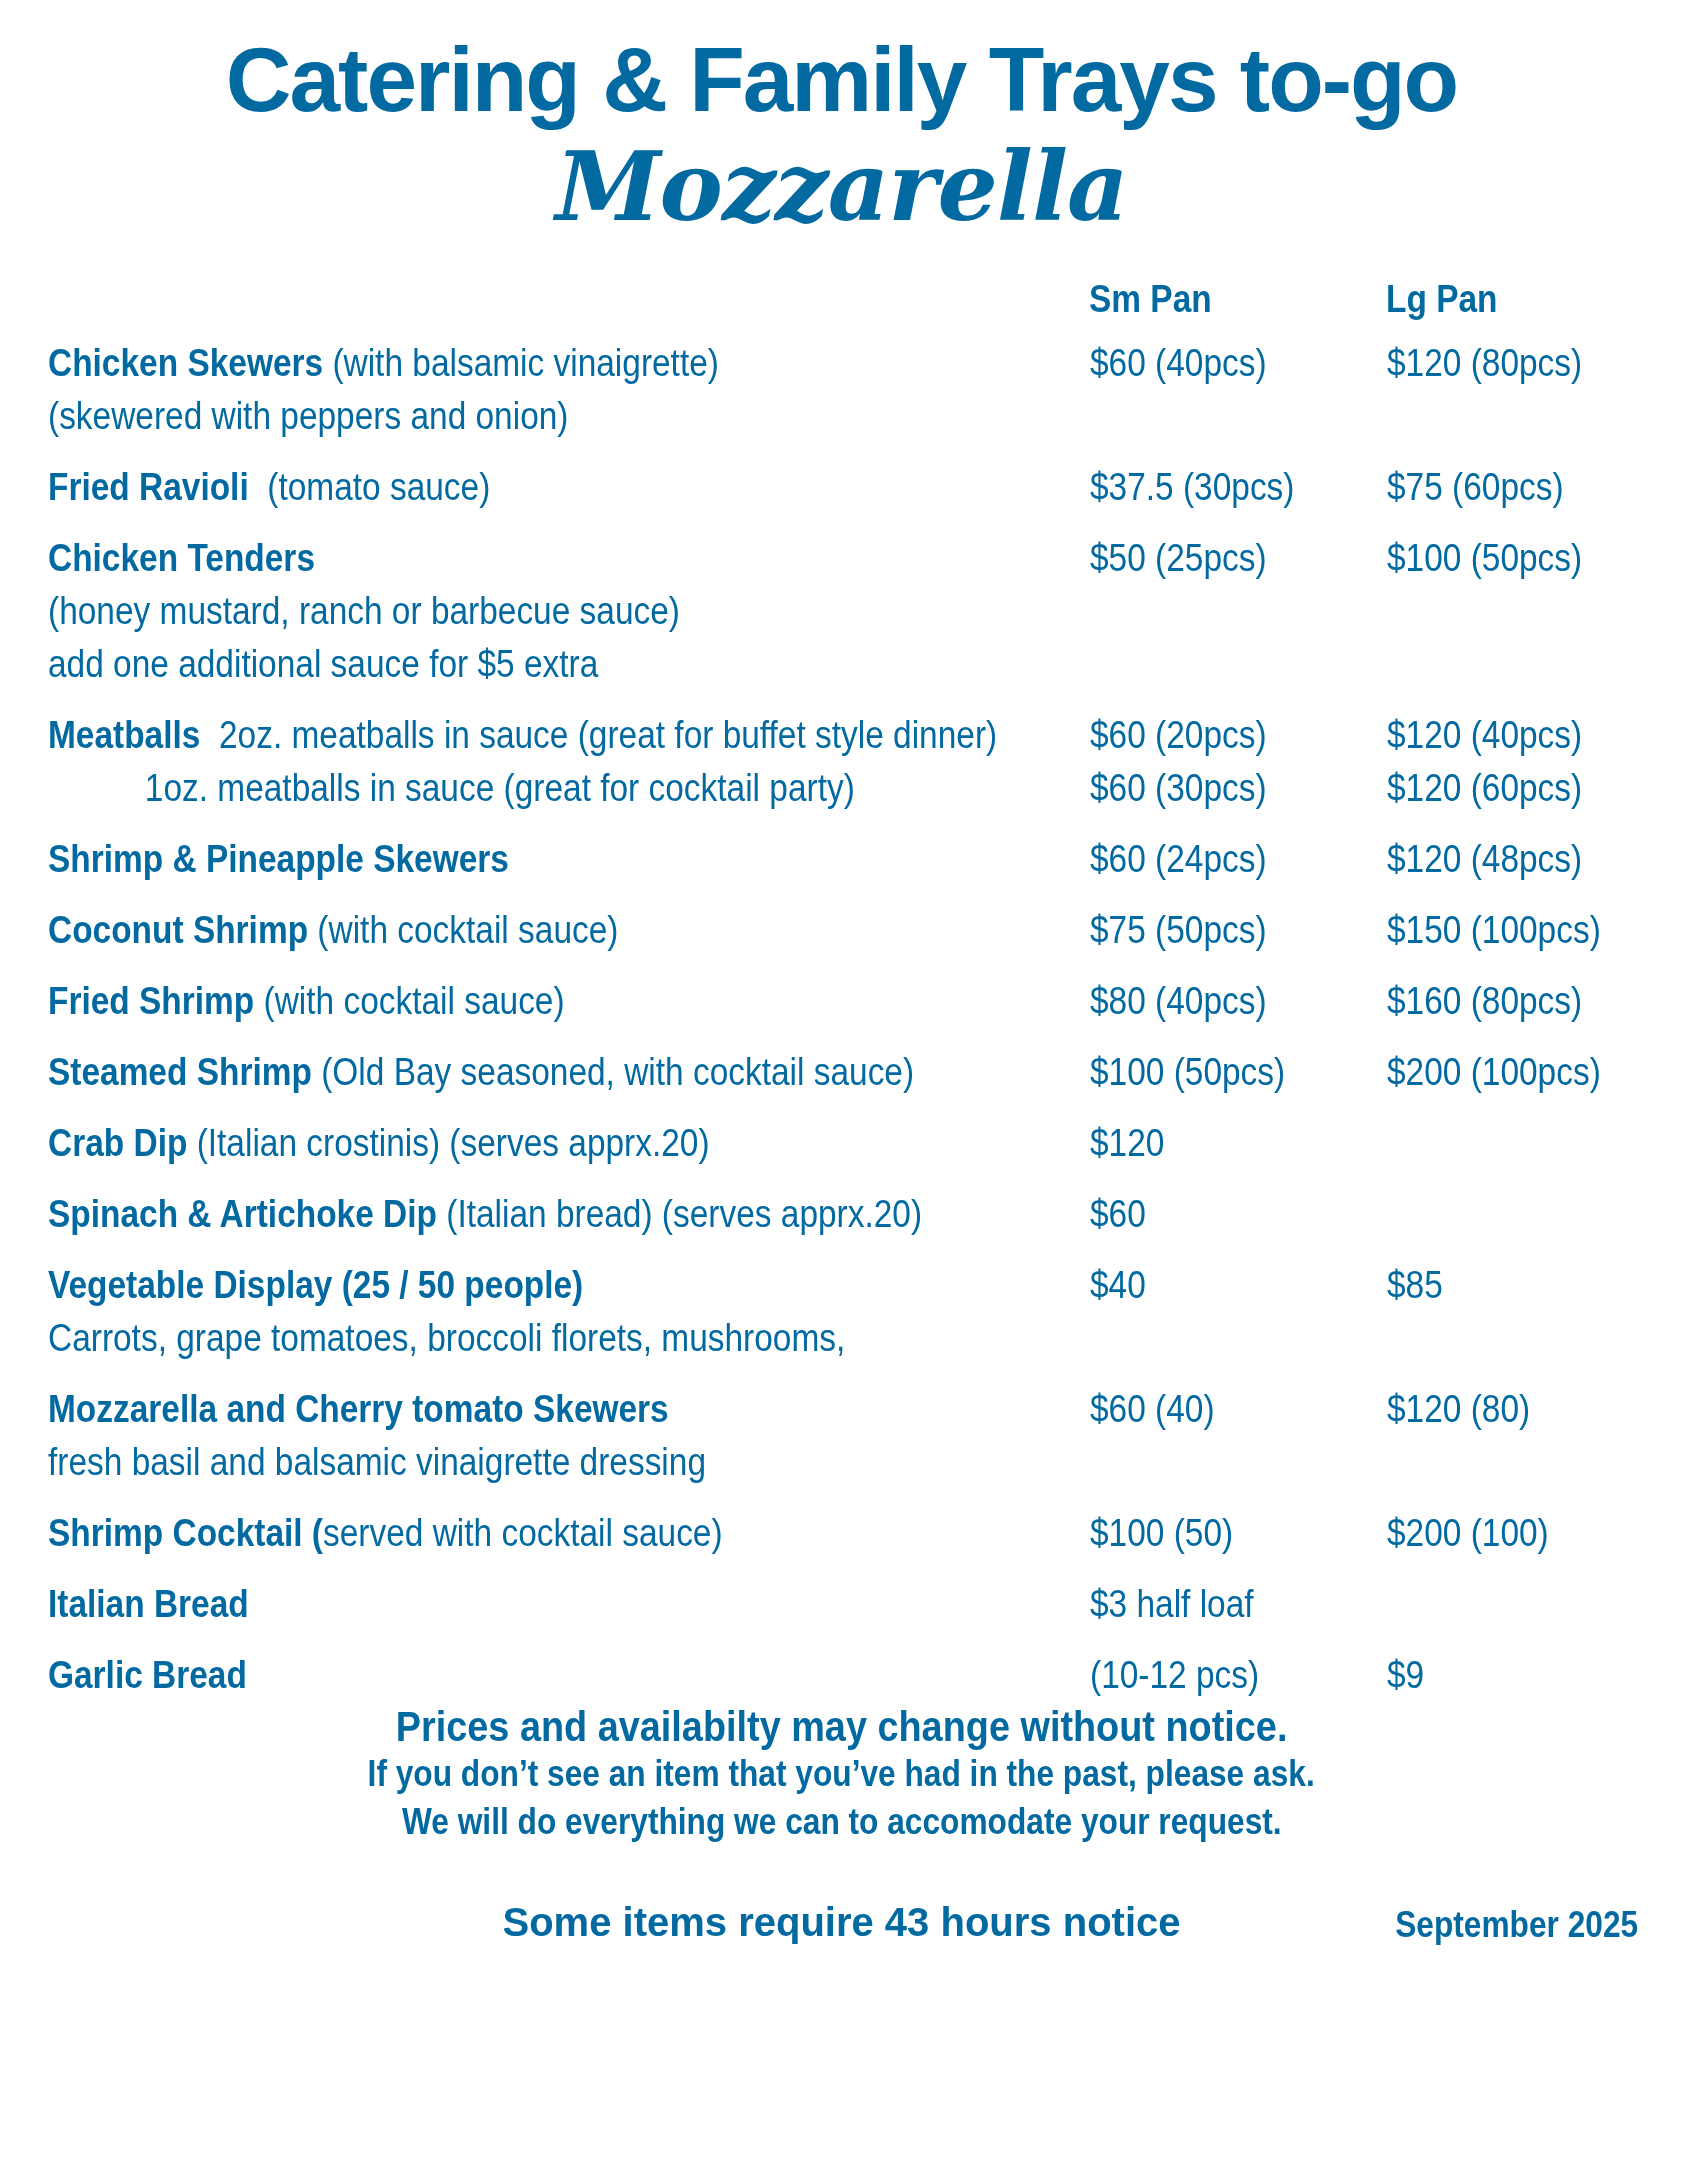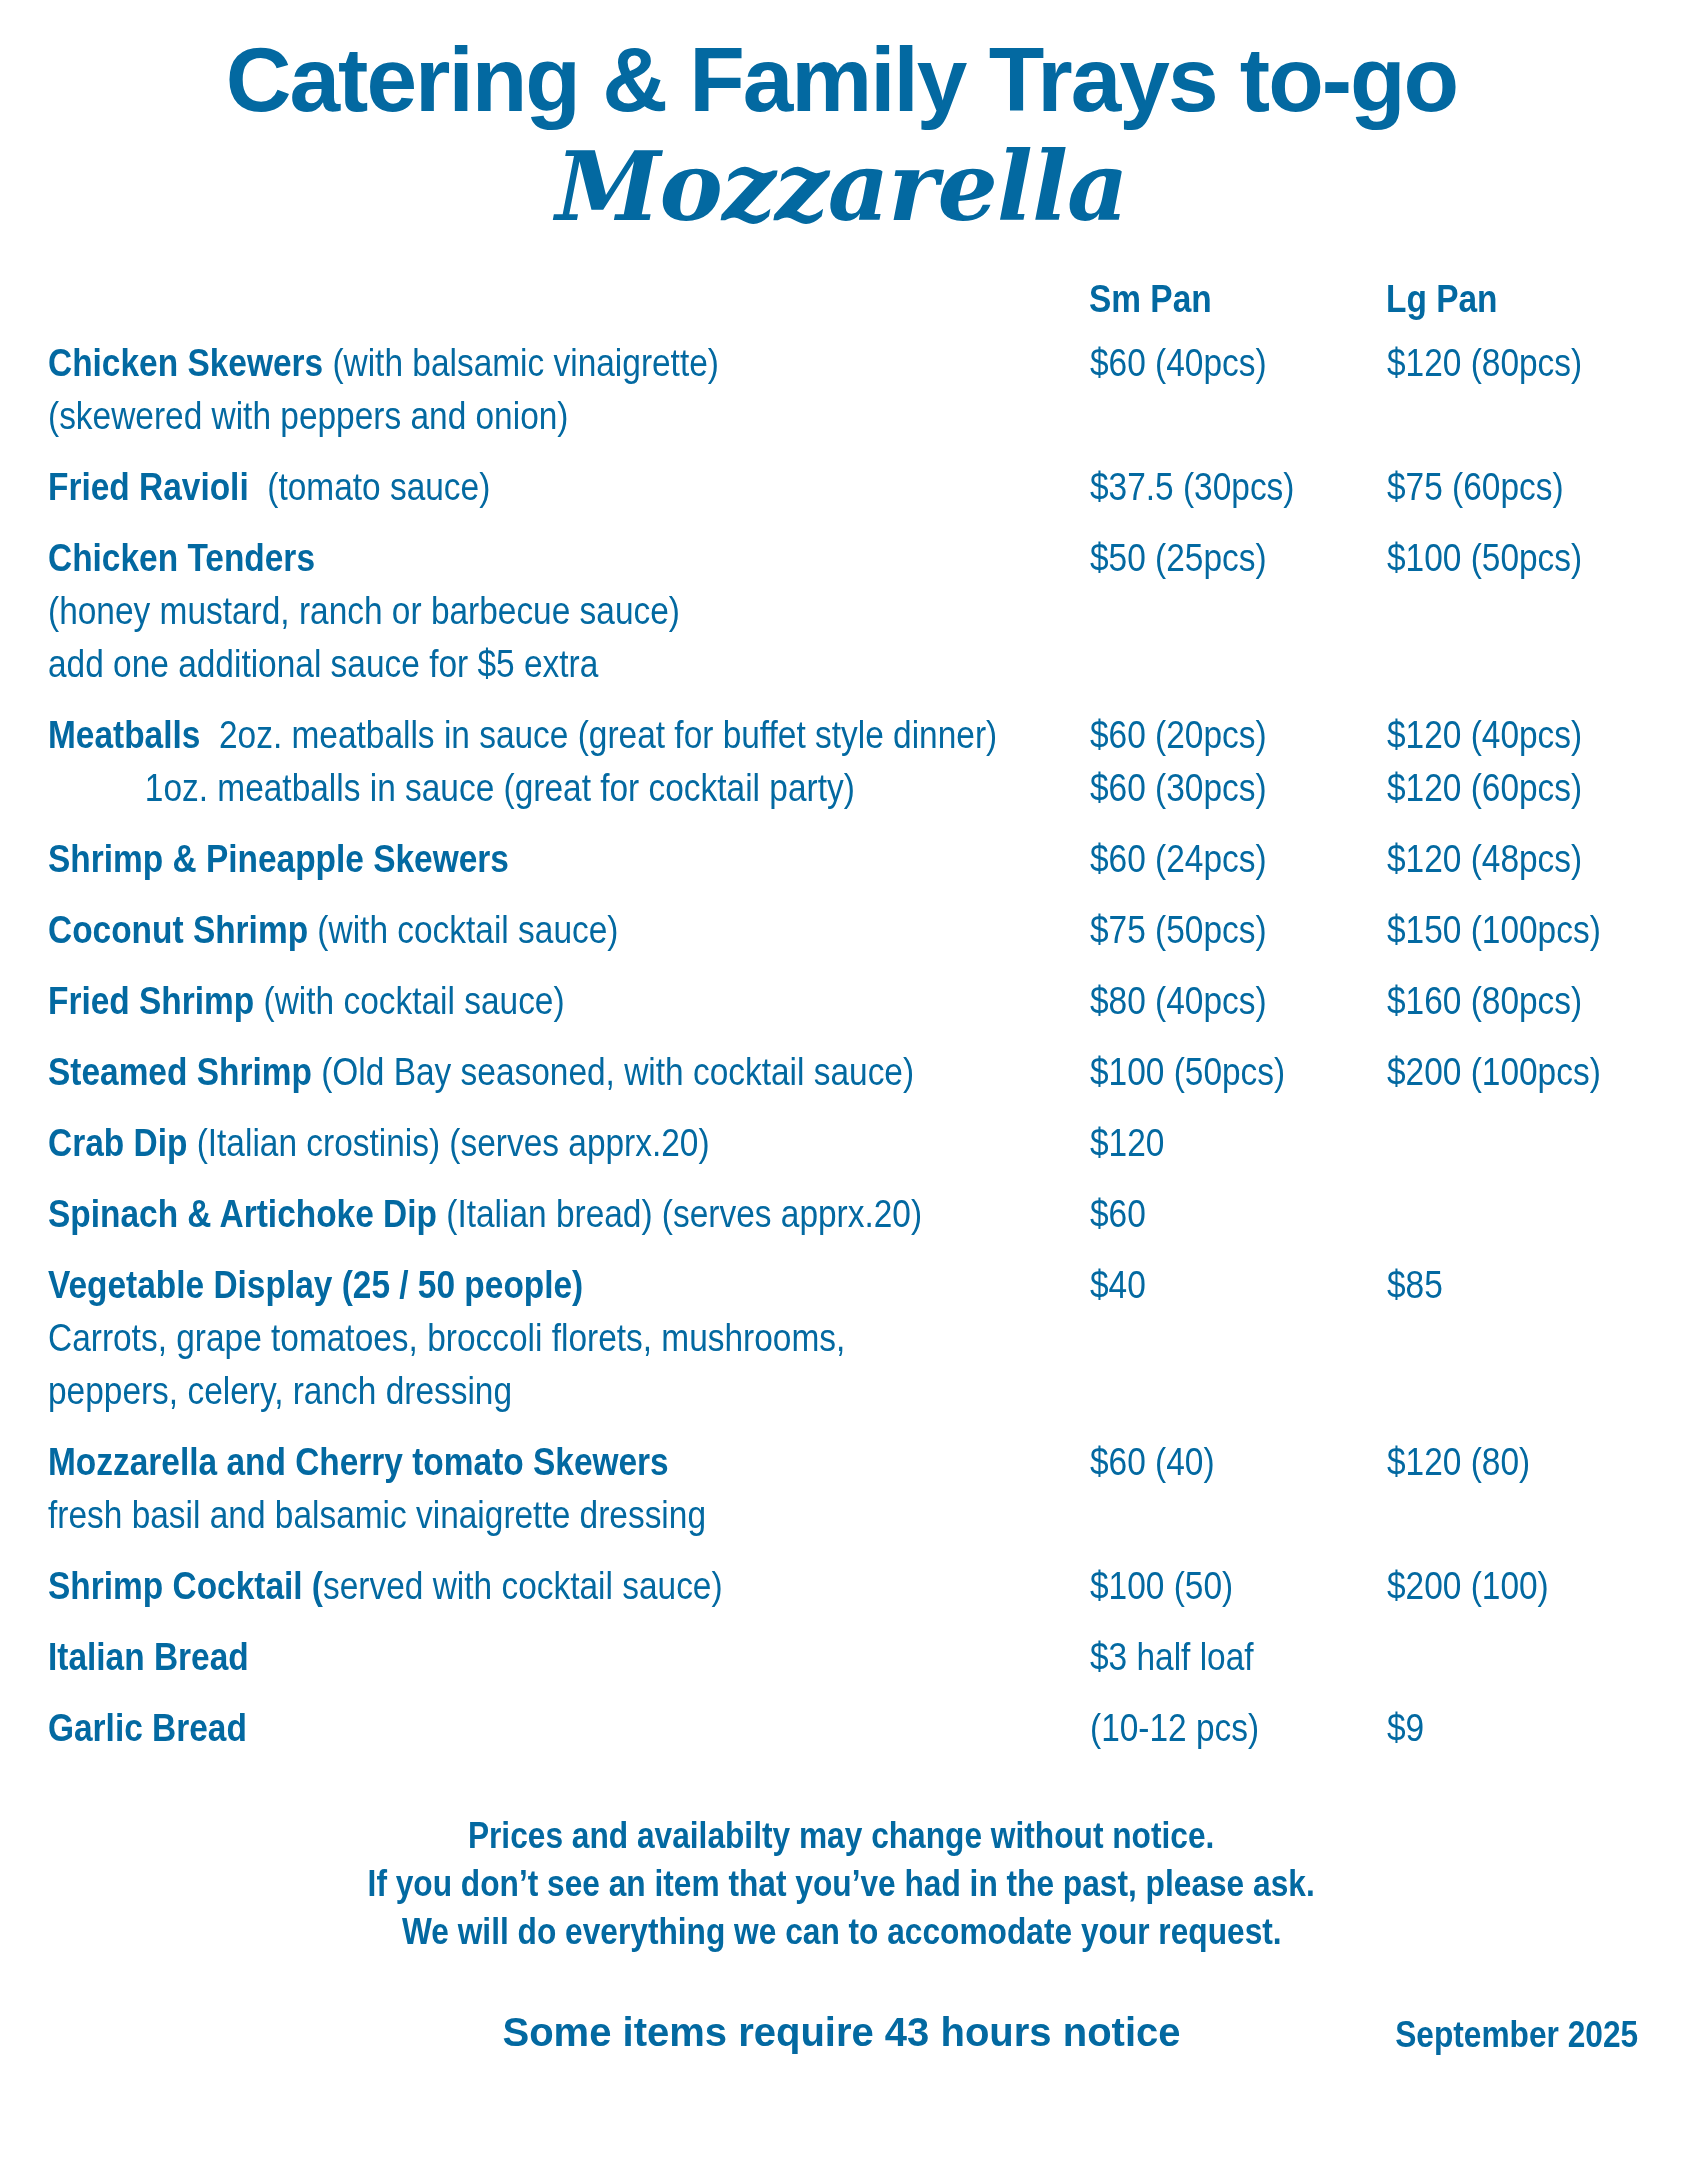--- a/index.html
+++ b/index.html
@@ -51,21 +51,21 @@
   .row.item { margin-top: 18px; }
   .row.first { margin-top: 16px; }
   .row.sub { margin-top: 0; }
   .row > div { white-space: pre; overflow: visible; }
   .b { font-weight: 700; }
   .cx  { display: inline-block; transform: scaleX(0.88); transform-origin: 0 50%; white-space: pre; }
   .cx-r{ display: inline-block; transform: scaleX(0.88); transform-origin: 100% 50%; white-space: pre; }
   .cx-c{ display: inline-block; transform: scaleX(0.88); transform-origin: 50% 50%; white-space: pre; }
   .desc-r { padding-right: 10px; }
   .footer { text-align: center; }
-  .footer-line1 { margin-top: 57px; font-weight: 700; font-size: 36px; line-height: 48px; }
+  .footer-line1 { font-weight: 700; font-size: 43px; line-height: 48px; }
   .footer-line2 { font-weight: 700; font-size: 36px; line-height: 48px; }
   .footer-line3 { margin-top: 0;    font-weight: 700; font-size: 36px; line-height: 48px; }
   .notice-row { position: relative; margin-top: 51px; text-align: center; font-weight: 700; }
   .notice-text { font-size: 40px; line-height: 51px; transform: scaleX(0.88) translateX(30px); }
   .menu-date {
     position: absolute;
     right: 45px;
     top: 6px;
     font-size: 36px;
     line-height: 44px;
@@ -168,25 +168,20 @@
     <div class="row item">
         <div><span class="cx"><b class="b">Vegetable Display (25 / 50 people)</b></span></div>
         <div><span class="cx">$40</span></div>
         <div><span class="cx">$85</span></div>
       </div>
     <div class="row sub">
         <div><span class="cx">Carrots, grape tomatoes, broccoli florets, mushrooms,</span></div>
         <div></div>
         <div></div>
       </div>
-    <div class="row sub">
-        <div><span class="cx">peppers, celery, ranch dressing</span></div>
-        <div></div>
-        <div></div>
-      </div>
 
     <div class="row item">
         <div><span class="cx"><b class="b">Mozzarella and Cherry tomato Skewers</b></span></div>
         <div><span class="cx">$60 (40)</span></div>
         <div><span class="cx">$120 (80)</span></div>
       </div>
     <div class="row sub">
         <div><span class="cx">fresh basil and balsamic vinaigrette dressing</span></div>
         <div></div>
         <div></div>

